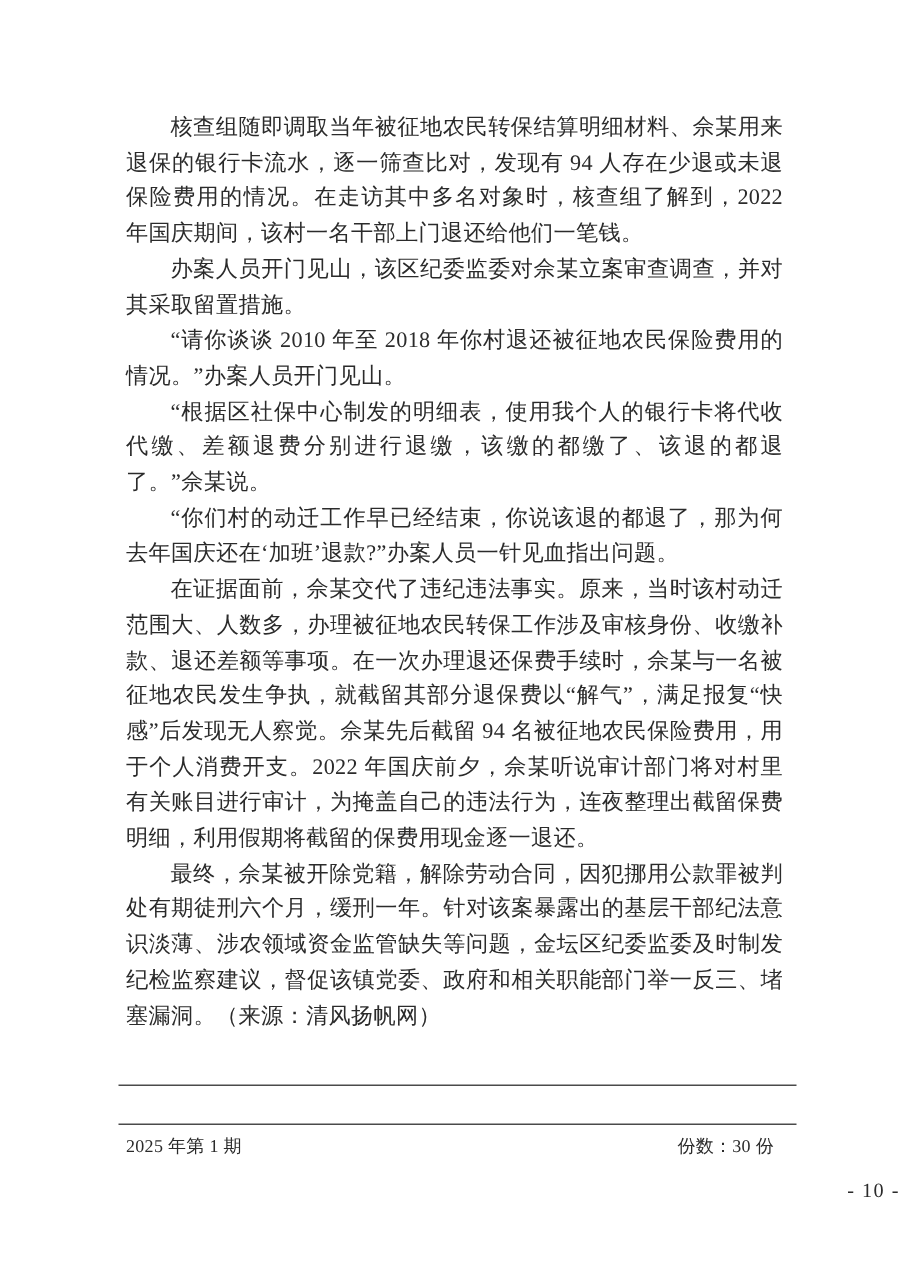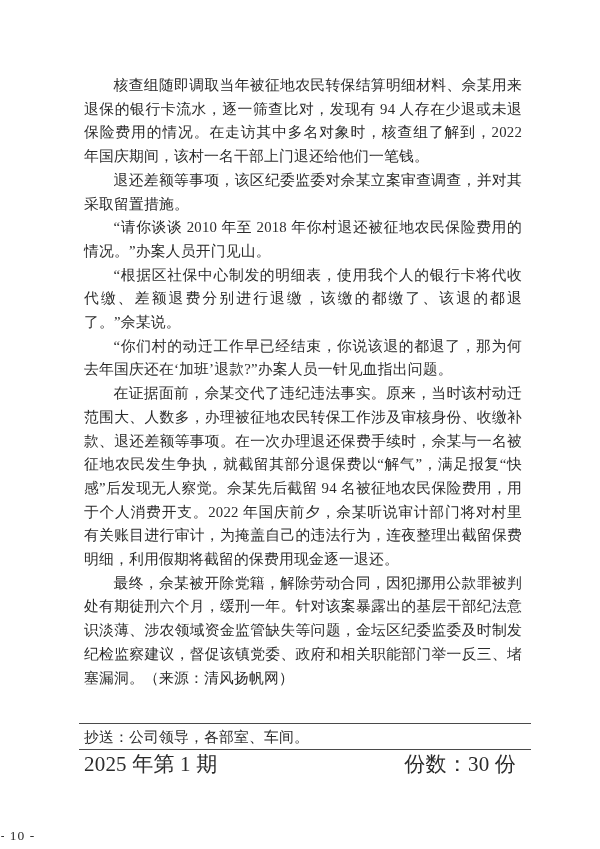--- a/index.html
+++ b/index.html
@@ -50,52 +50,51 @@
     line-height: 20px;
     letter-spacing: 0.2px;
   }
   .issue-row {
     position: absolute;
     left: 84px;
     top: 754px;
     width: 432px;
     display: flex;
     justify-content: space-between;
-    font-size: 21px;
+    font-size: 12px;
     line-height: 20px;
     letter-spacing: 0.2px;
   }
   .page-number {
     position: absolute;
     left: 0;
-    top: 828px;
+    top: 786px;
     width: 600px;
-    text-align: left;
+    text-align: right;
     font-size: 13.5px;
     letter-spacing: 1px;
   }
 </style>
 </head>
 <body>
 
 <div class="page">
 
   <div class="content">
     <p>核查组随即调取当年被征地农民转保结算明细材料、佘某用来退保的银行卡流水，逐一筛查比对，发现有 94 人存在少退或未退保险费用的情况。在走访其中多名对象时，核查组了解到，2022 年国庆期间，该村一名干部上门退还给他们一笔钱。</p>
-    <p>退还差额等事项，该区纪委监委对佘某立案审查调查，并对其采取留置措施。</p>
+    <p>办案人员开门见山，该区纪委监委对佘某立案审查调查，并对其采取留置措施。</p>
     <p>“请你谈谈 2010 年至 2018 年你村退还被征地农民保险费用的情况。”办案人员开门见山。</p>
     <p>“根据区社保中心制发的明细表，使用我个人的银行卡将代收代缴、差额退费分别进行退缴，该缴的都缴了、该退的都退了。”佘某说。</p>
     <p>“你们村的动迁工作早已经结束，你说该退的都退了，那为何去年国庆还在‘加班’退款?”办案人员一针见血指出问题。</p>
     <p>在证据面前，佘某交代了违纪违法事实。原来，当时该村动迁范围大、人数多，办理被征地农民转保工作涉及审核身份、收缴补款、退还差额等事项。在一次办理退还保费手续时，佘某与一名被征地农民发生争执，就截留其部分退保费以“解气”，满足报复“快感”后发现无人察觉。佘某先后截留 94 名被征地农民保险费用，用于个人消费开支。2022 年国庆前夕，佘某听说审计部门将对村里有关账目进行审计，为掩盖自己的违法行为，连夜整理出截留保费明细，利用假期将截留的保费用现金逐一退还。</p>
     <p>最终，佘某被开除党籍，解除劳动合同，因犯挪用公款罪被判处有期徒刑六个月，缓刑一年。针对该案暴露出的基层干部纪法意识淡薄、涉农领域资金监管缺失等问题，金坛区纪委监委及时制发纪检监察建议，督促该镇党委、政府和相关职能部门举一反三、堵塞漏洞。（来源：清风扬帆网）</p>
   </div>
 
   <div class="sep sep-top"></div>
 
-  <div class="cc-line">抄送：公司领导，各部室、车间。</div>
 
   <div class="sep sep-bottom"></div>
 
   <div class="issue-row">
     <span>2025 年第 1 期</span>
     <span>份数：30 份</span>
   </div>
 
   <div class="page-number">- 10 -</div>
 

